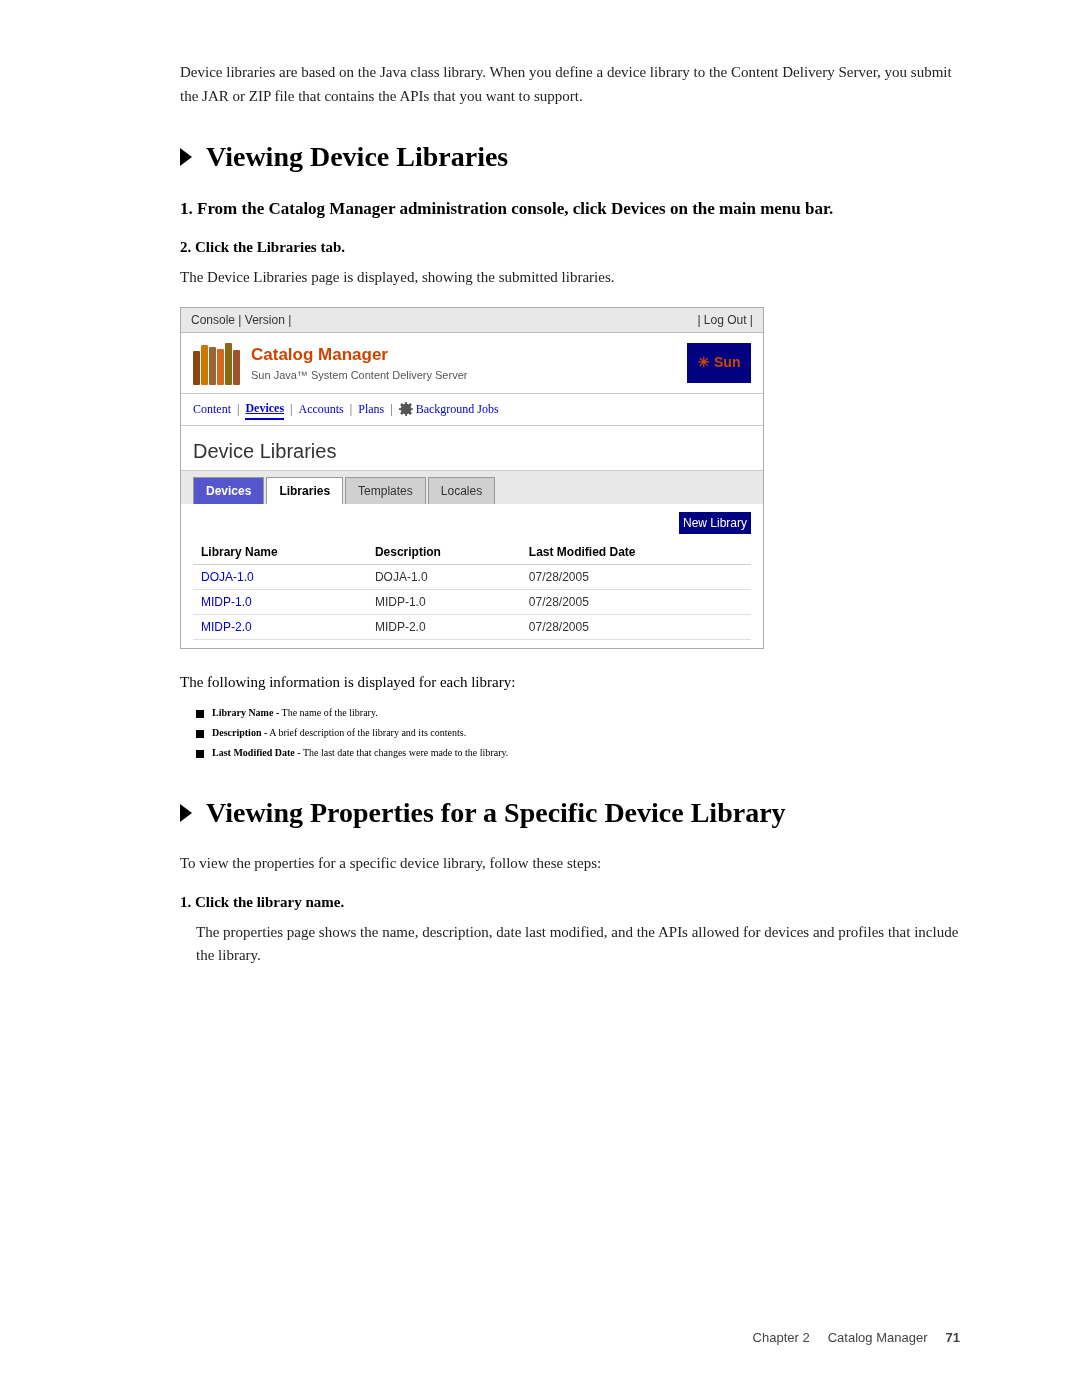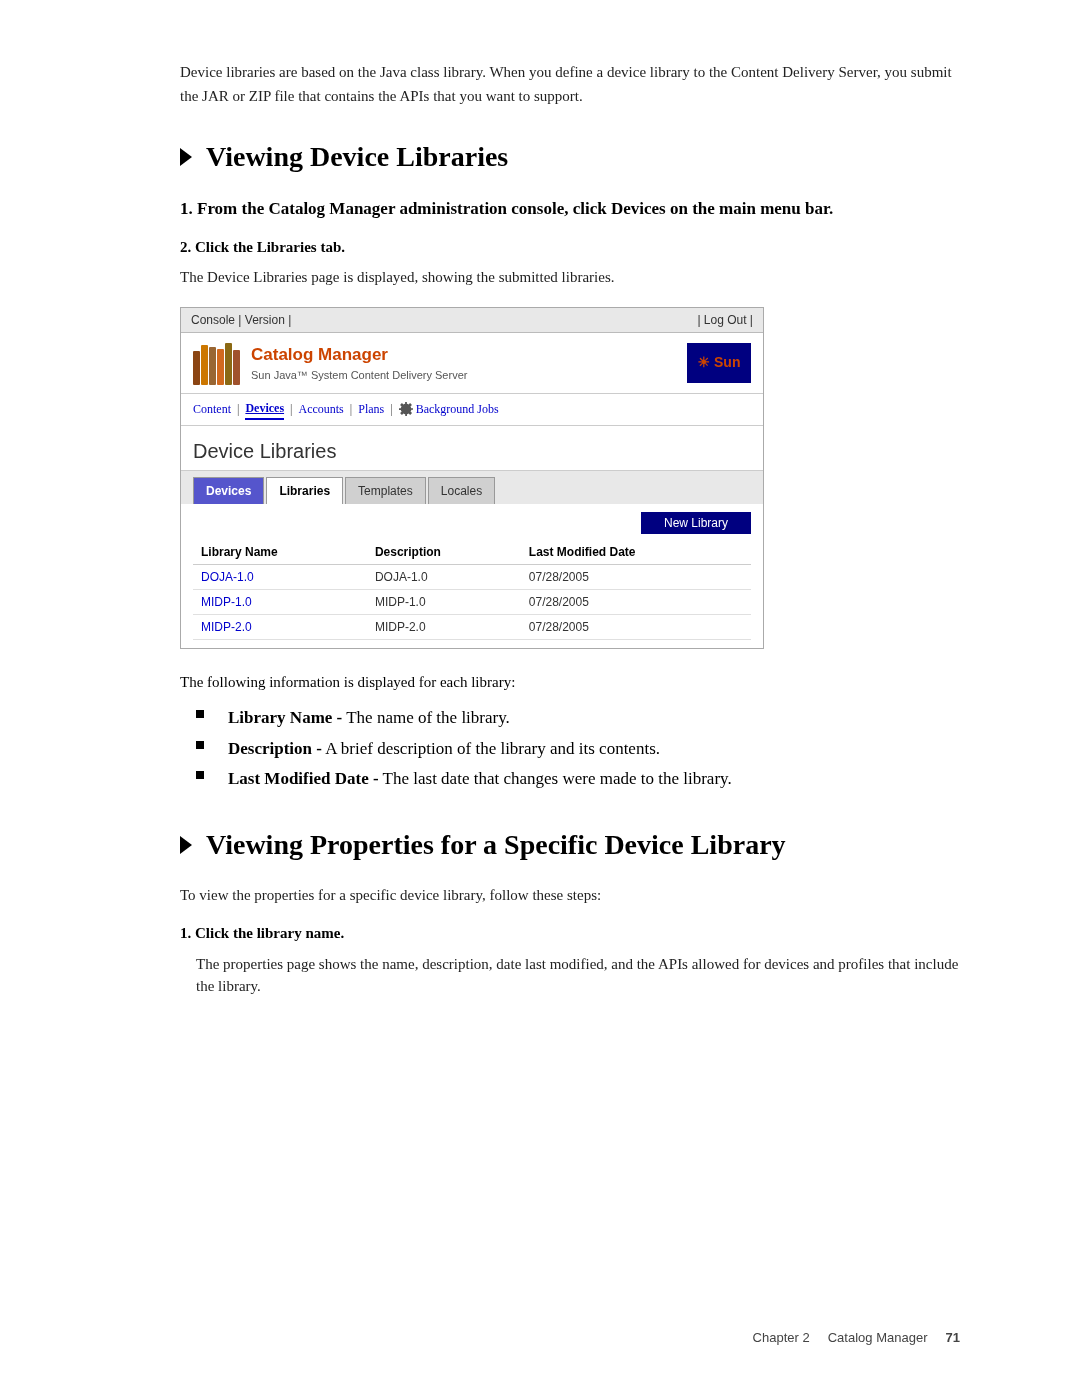--- a/index.html
+++ b/index.html
@@ -177,21 +177,21 @@
     .ss-table-toolbar {
       display: flex;
       justify-content: flex-end;
       margin-bottom: 6px;
     }
     .ss-new-btn {
       background: #000080;
       color: #fff;
       font-family: sans-serif;
       font-size: 12px;
-      padding: 4px 23px;
+      padding: 4px 4px;
       border: none;
       cursor: pointer;
     }
     .ss-table {
       width: 100%;
       font-family: sans-serif;
       font-size: 12px;
       border-collapse: collapse;
     }
     .ss-table th {
@@ -212,23 +212,23 @@
       font-size: 15px;
     }
     .bullet-list {
       list-style: none;
       padding: 0;
       margin: 0 0 28px 16px;
     }
     .bullet-list li {
       display: flex;
       align-items: flex-start;
-      gap: 24px;
+      gap: 8px;
       margin-bottom: 5px;
-      font-size: 17px;
+      font-size: 10px;
     }
     .bullet-square {
       width: 8px;
       height: 8px;
       background: #000;
       flex-shrink: 0;
       margin-top: 5px;
     }
     .section2 { margin-top: 32px; }
     .footer {

